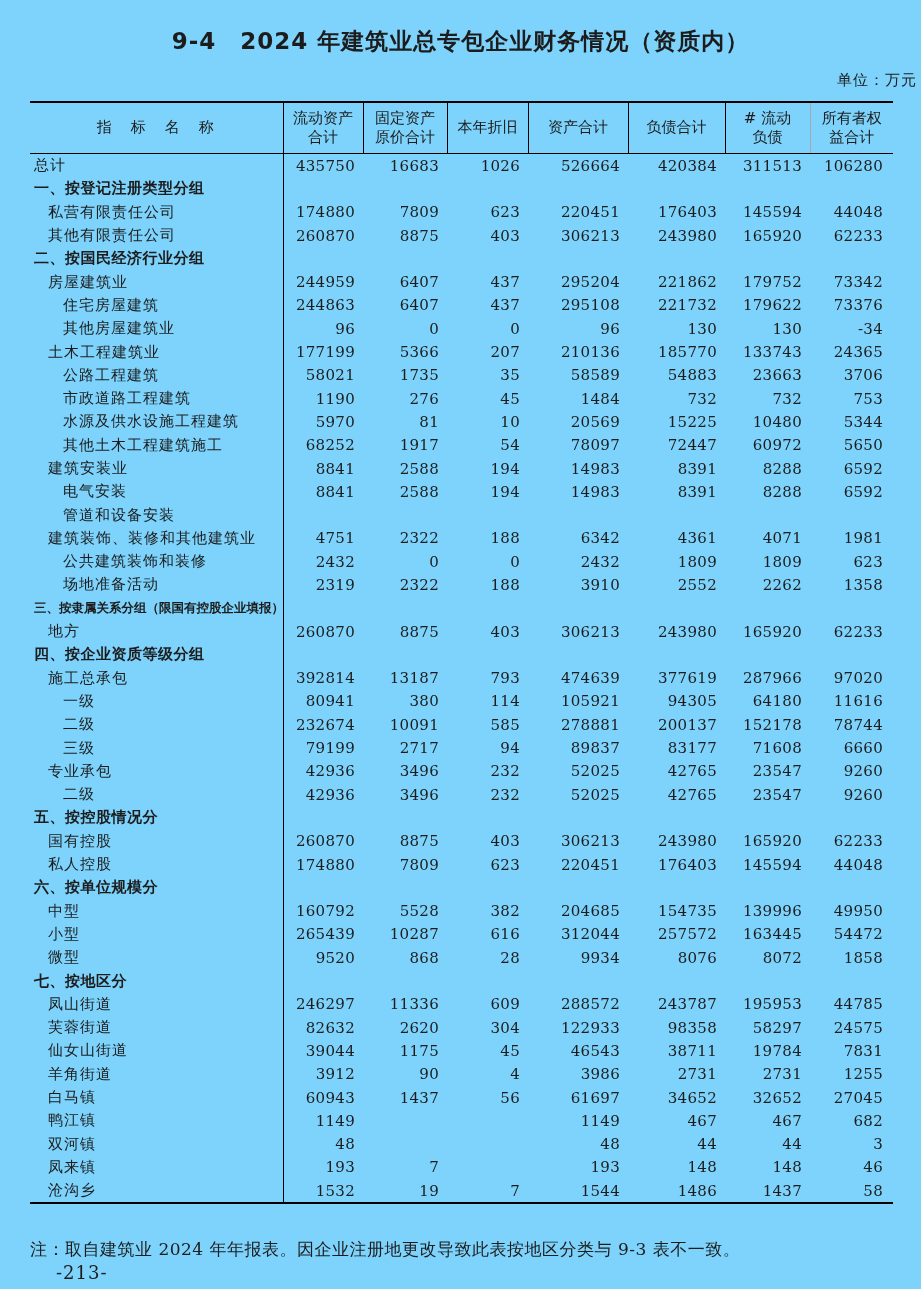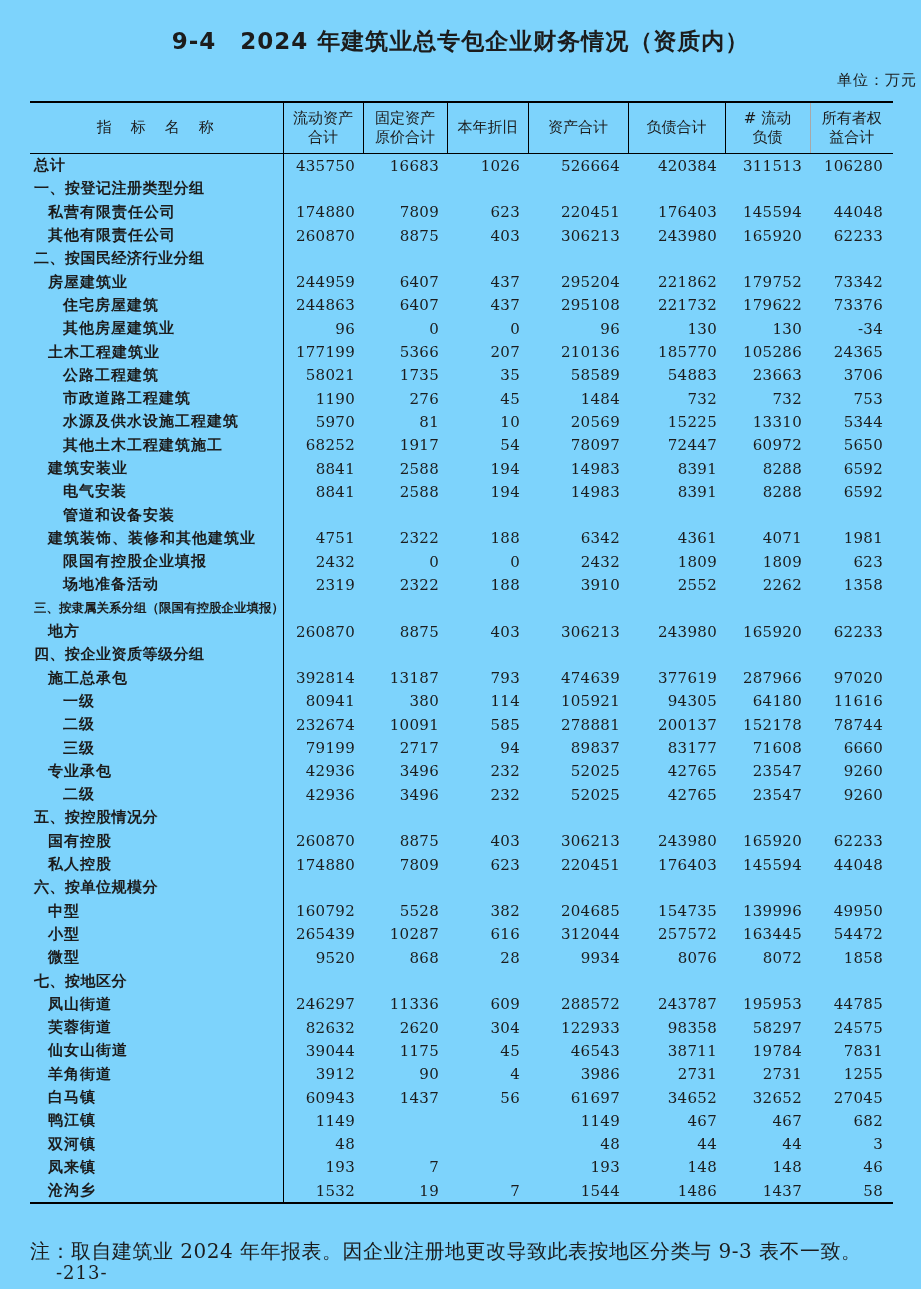--- a/index.html
+++ b/index.html
@@ -51,21 +51,20 @@
     height:23.3px;
     padding:0;
     font-size:15px;
     vertical-align:middle;
     overflow:hidden;
   }
   td.name{
     border-right:1px solid #000;
     white-space:nowrap;
     letter-spacing:1px;
-    font-weight:bold;
   }
   td.name.ind0{padding-left:4px;}
   td.name.ind1{padding-left:18px;}
   td.name.ind2{padding-left:33px;}
   tr.group td.name{
     font-family:Liberation Sans, sans-serif;
     font-weight:bold;
     letter-spacing:0.5px;
   }
   tr.group td.name.long{
@@ -73,21 +72,21 @@
     letter-spacing:0;
   }
   td.num{
     text-align:right;
     padding-right:8px;
     letter-spacing:0.3px;
   }
   td.num:last-child{padding-right:10px;}
   .note{
     position:absolute;left:30px;top:1238px;
-    font-size:20px;
+    font-size:17px;
     letter-spacing:0.5px;
   }
   .pageno{
     position:absolute;left:56px;top:1262px;
     font-size:18px;
     letter-spacing:1px;
   }
 </style>
 </head>
 <body>
@@ -206,21 +205,21 @@
           <td class="num">130</td>
           <td class="num">-34</td>
         </tr>
         <tr class="data">
           <td class="name ind1">土木工程建筑业</td>
           <td class="num">177199</td>
           <td class="num">5366</td>
           <td class="num">207</td>
           <td class="num">210136</td>
           <td class="num">185770</td>
-          <td class="num">105286</td>
+          <td class="num">133743</td>
           <td class="num">24365</td>
         </tr>
         <tr class="data">
           <td class="name ind2">公路工程建筑</td>
           <td class="num">58021</td>
           <td class="num">1735</td>
           <td class="num">35</td>
           <td class="num">58589</td>
           <td class="num">54883</td>
           <td class="num">23663</td>
@@ -236,21 +235,21 @@
           <td class="num">732</td>
           <td class="num">753</td>
         </tr>
         <tr class="data">
           <td class="name ind2">水源及供水设施工程建筑</td>
           <td class="num">5970</td>
           <td class="num">81</td>
           <td class="num">10</td>
           <td class="num">20569</td>
           <td class="num">15225</td>
-          <td class="num">13310</td>
+          <td class="num">10480</td>
           <td class="num">5344</td>
         </tr>
         <tr class="data">
           <td class="name ind2">其他土木工程建筑施工</td>
           <td class="num">68252</td>
           <td class="num">1917</td>
           <td class="num">54</td>
           <td class="num">78097</td>
           <td class="num">72447</td>
           <td class="num">60972</td>
@@ -290,21 +289,21 @@
           <td class="name ind1">建筑装饰、装修和其他建筑业</td>
           <td class="num">4751</td>
           <td class="num">2322</td>
           <td class="num">188</td>
           <td class="num">6342</td>
           <td class="num">4361</td>
           <td class="num">4071</td>
           <td class="num">1981</td>
         </tr>
         <tr class="data">
-          <td class="name ind2">限国有控股企业填报</td>
+          <td class="name ind2">公共建筑装饰和装修</td>
           <td class="num">2432</td>
           <td class="num">0</td>
           <td class="num">0</td>
           <td class="num">2432</td>
           <td class="num">1809</td>
           <td class="num">1809</td>
           <td class="num">623</td>
         </tr>
         <tr class="data">
           <td class="name ind2">场地准备活动</td>

